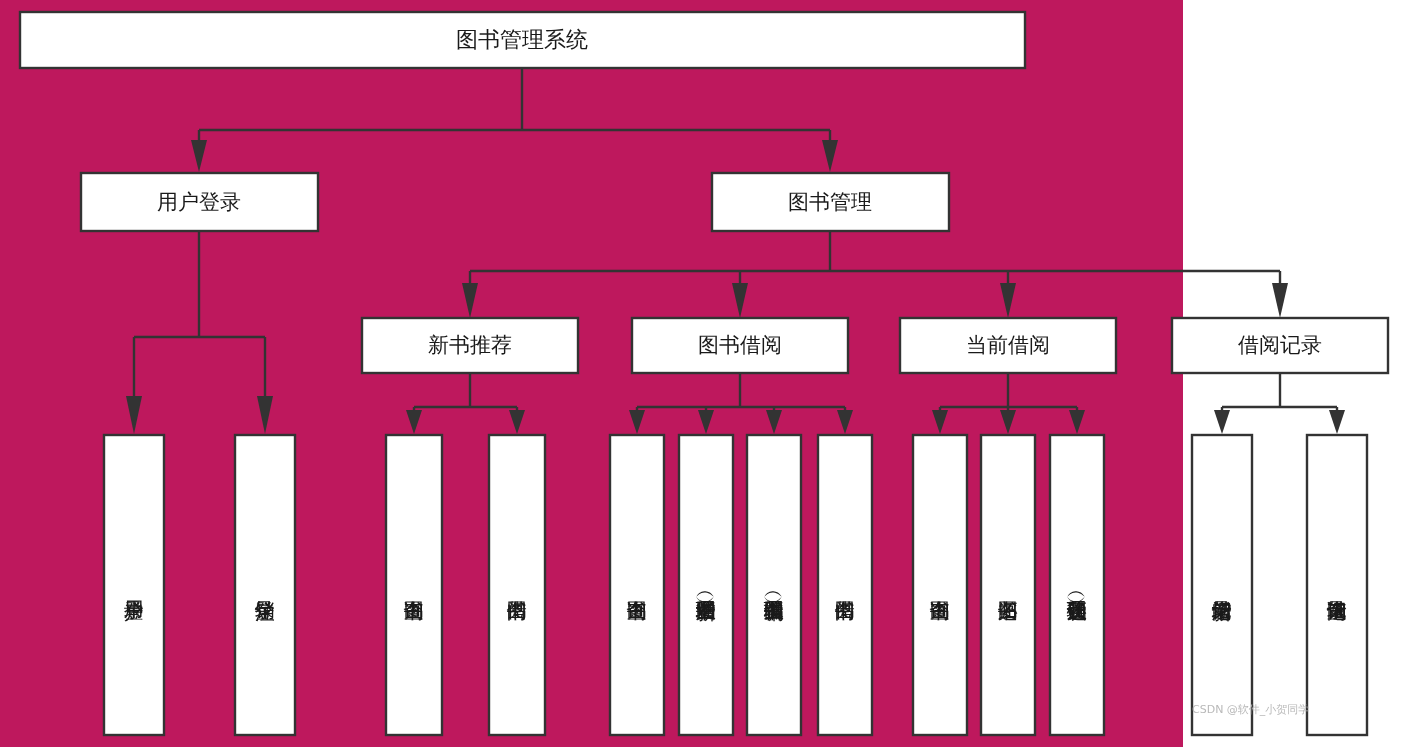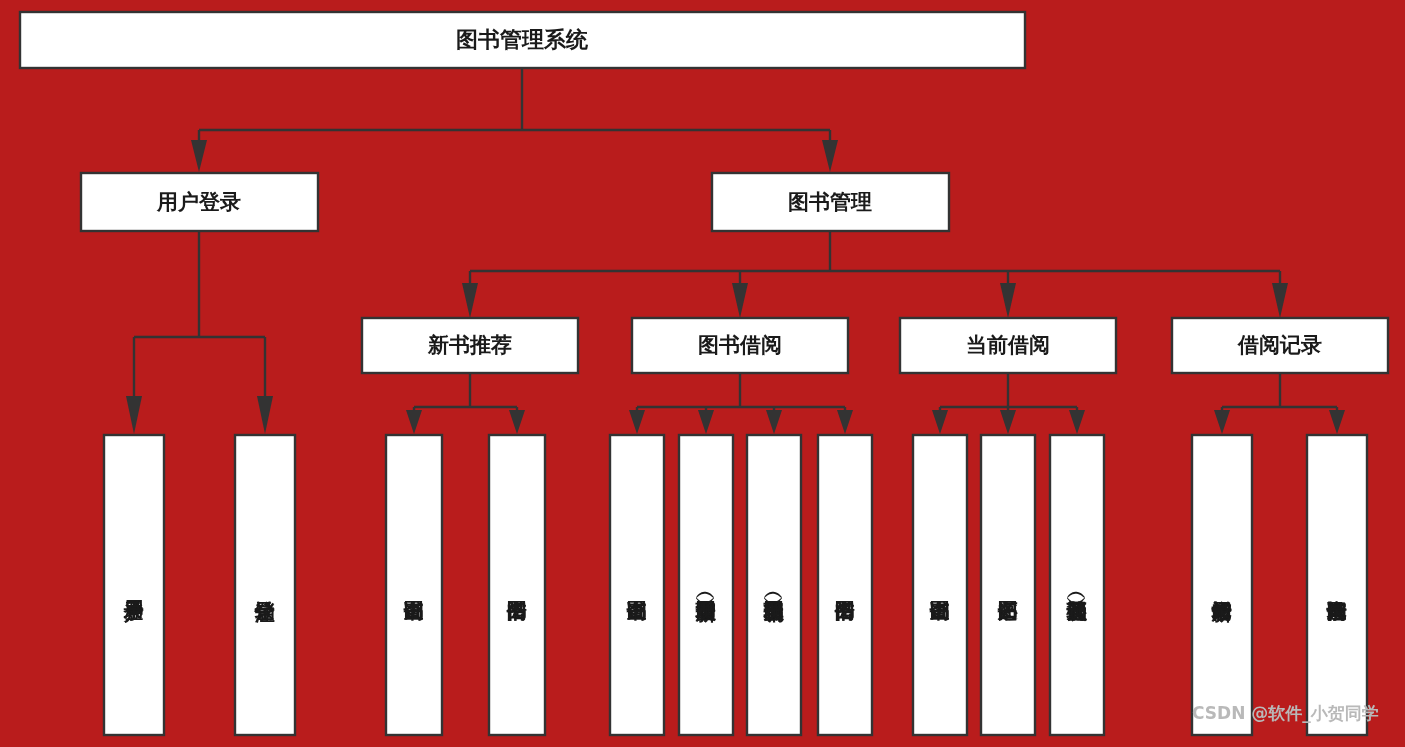--- a/index.html
+++ b/index.html
@@ -9,24 +9,23 @@
     background: #ffffff;
   }
   body {
     width: 1405px;
     height: 747px;
     overflow: hidden;
     font-family: "DejaVu Sans", "Liberation Sans", sans-serif;
   }
   #diagram-root {
     position: relative;
-    width: 1405px;
+    width: 1183px;
     height: 747px;
-    background: #b91c1c;
-    font-weight: bold;
+    background: #be185d;
   }
   svg#diagram-svg {
     position: absolute;
     left: 0;
     top: 0;
     width: 1405px;
     height: 747px;
     display: block;
   }
   .node-rect {
@@ -75,21 +74,21 @@
     align-items: center;
     justify-content: center;
     pointer-events: none;
     white-space: nowrap;
   }
   .watermark {
     position: absolute;
     left: 1192px;
     top: 702px;
     font-family: "DejaVu Sans", "Liberation Sans", sans-serif;
-    font-size: 17px;
+    font-size: 11px;
     color: #b9b9b9;
     white-space: nowrap;
     pointer-events: none;
   }
 </style>
 </head>
 <body>
 
 <div id="diagram-root">
 

